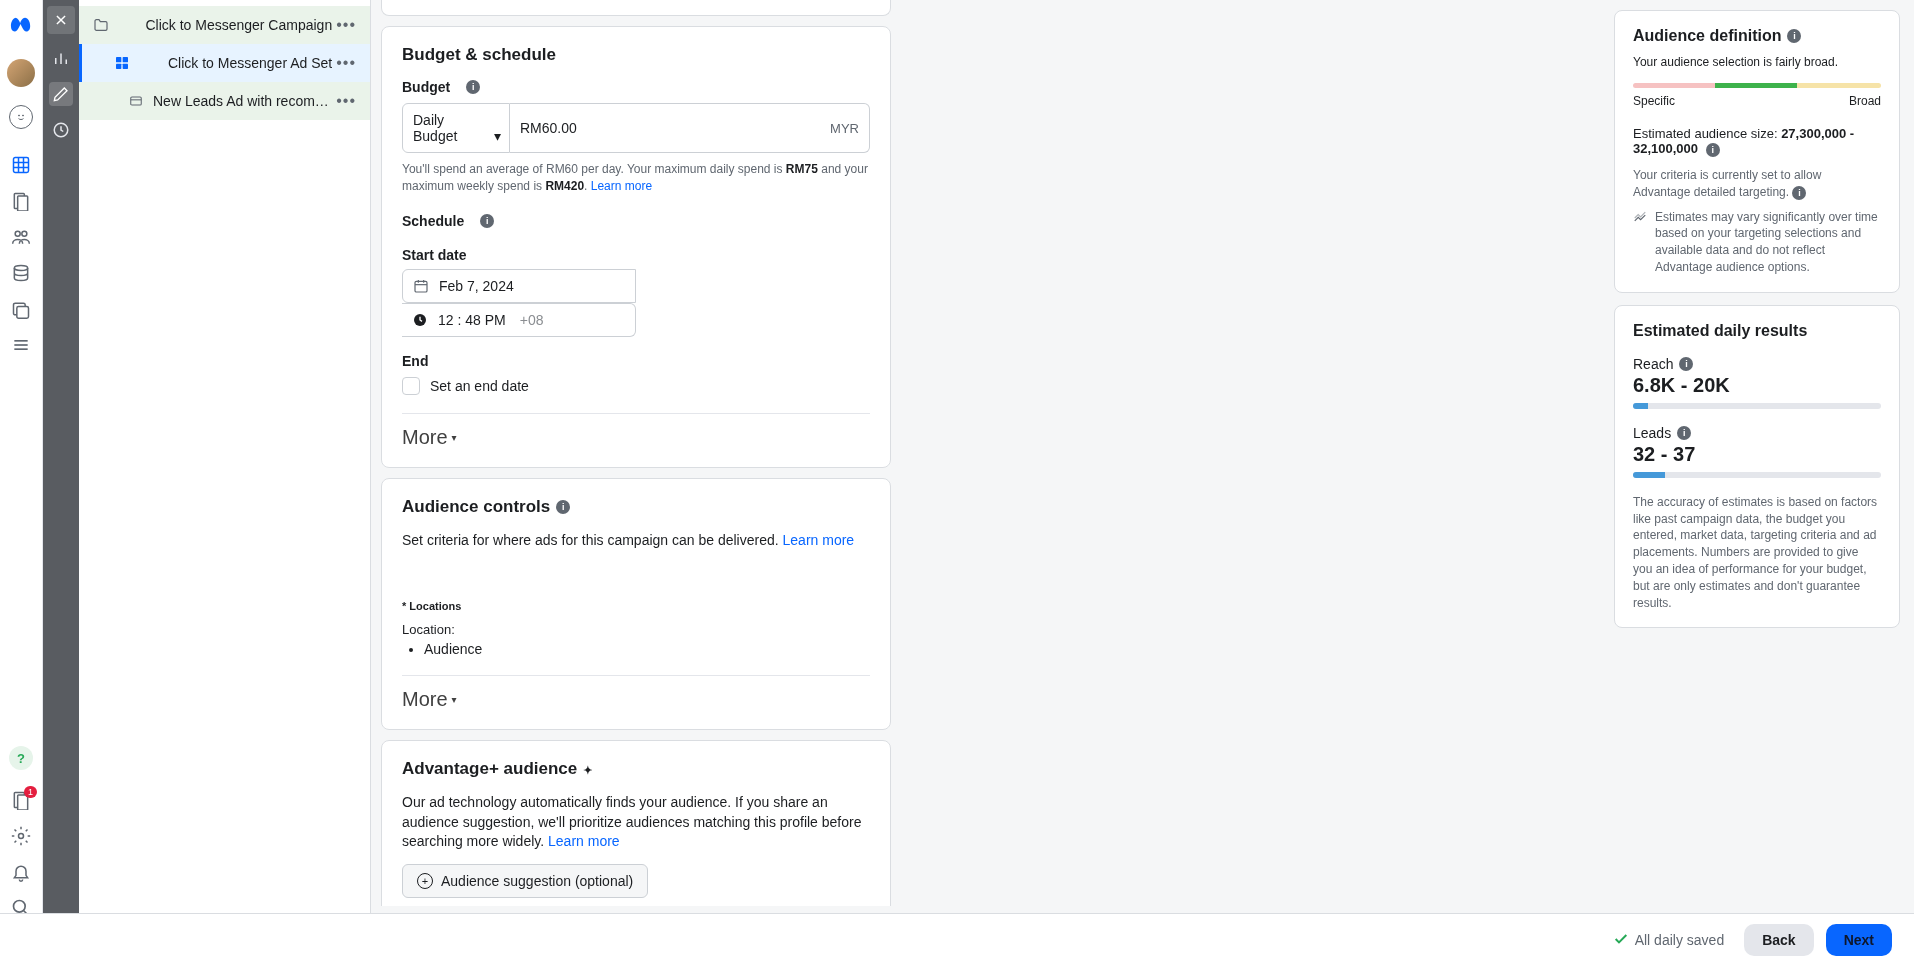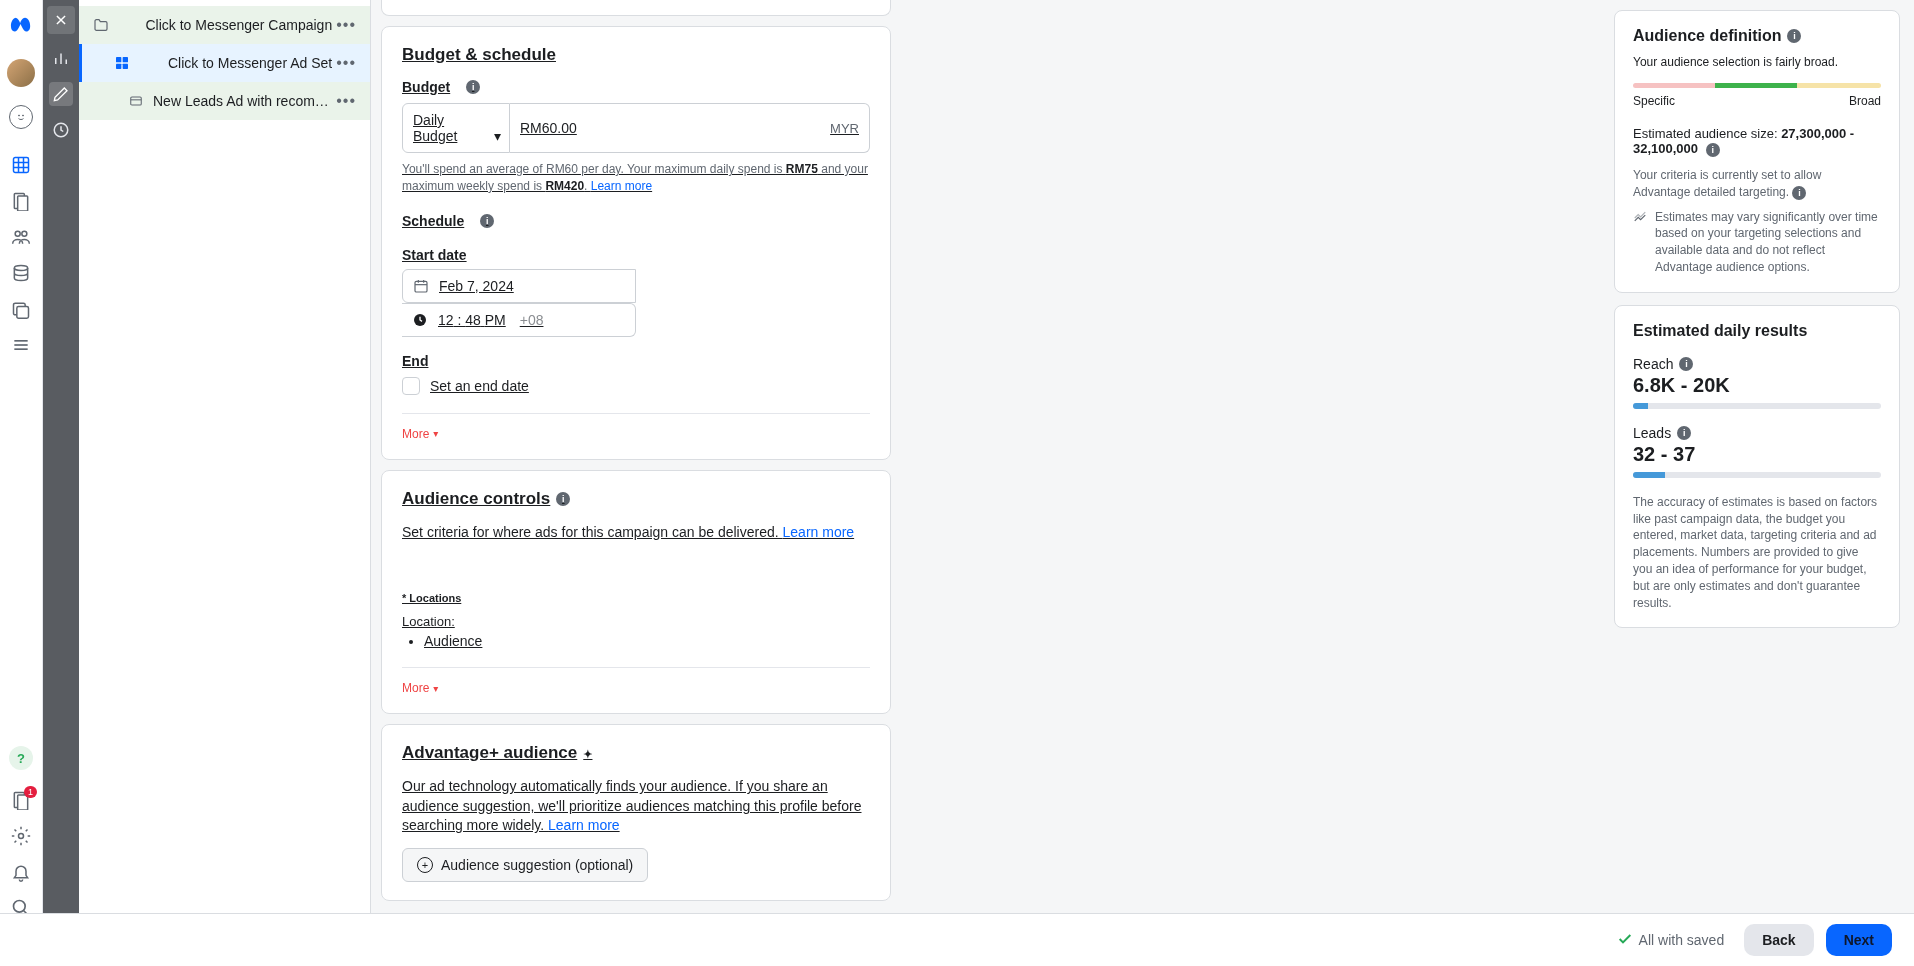--- a/index.html
+++ b/index.html
@@ -30,21 +30,21 @@
 .tree-row.level-1 { background: #eaf3ea; padding-left: 14px; }
 .tree-row.level-2 { background: #e7f3ff; padding-left: 32px; border-left: 3px solid #0866ff; }
 .tree-row.level-3 { background: #eaf3ea; padding-left: 50px; }
 .tree-row .tree-icon { margin-right: 10px; color: #606770; display:flex; }
 .tree-row.level-2 .tree-icon { color: #0866ff; }
 .tree-row .tree-label { flex: 1; white-space: nowrap; overflow: hidden; text-overflow: ellipsis; }
 .tree-row .dots { color: #606770; padding: 2px 4px; cursor:pointer; font-size:16px; letter-spacing:1px; }
 
 
 .editor { flex: 1; overflow-y: auto; padding: 0 14px 0 10px; }
-.card { background:#fff; border:1px solid #dadde1; border-radius:8px; margin: 10px 0; padding: 18px 20px; max-width: 510px; text-decoration: underline; }
+.card { background:#fff; border:1px solid #dadde1; border-radius:8px; margin: 10px 0; padding: 18px 20px; max-width: 510px; }
 .card h2 { font-size: 17px; font-weight: 700; margin-bottom: 14px; display:flex; align-items:center; gap:6px; }
 .info-icon-sm { display:inline-flex; width:14px; height:14px; border-radius:50%; background:#606770; color:#fff; font-size:9px; align-items:center; justify-content:center; font-style:normal; font-weight:bold; }
 .sparkle-icon::before { content:"✦"; font-size:11px; color:#1c1e21; }
 .field-label { font-size: 14px; font-weight: 600; margin-bottom: 8px; display:flex; align-items:center; gap:16px; }
 .subtext { font-size: 12px; color: #606770; line-height:1.4; margin-top: 8px; }
 .subtext b { color: #1c1e21; font-weight:600; }
 .link { color: #0866ff; cursor:pointer; text-decoration:none; }
 
 .budget-row { display:flex; gap:0; margin-bottom: 0; }
 .select-box { border:1px solid #ccd0d5; border-radius:6px 0 0 6px; padding: 8px 28px 8px 10px; font-size:14px; background:#fff; position:relative; cursor:pointer; width:108px; }
@@ -54,21 +54,21 @@
 
 .date-row { display:flex; gap:0; margin-top:4px;flex-direction:column; }
 .date-box { border:1px solid #ccd0d5; border-radius:6px 0 0 6px; padding: 8px 10px; display:flex; align-items:center; gap:10px; width: 50%; font-size:14px; cursor:pointer; }
 .time-box { border:1px solid #ccd0d5; border-left:none; border-radius:0 6px 6px 0; padding: 8px 10px; display:flex; align-items:center; gap:10px; width:50%; font-size:14px; cursor:pointer; }
 .time-box .tz { color:#8a8d91; margin-left:4px; }
 
 .checkbox-row { display:flex; align-items:center; gap:10px; margin-top:8px; }
 .checkbox { width:18px; height:18px; border:1px solid #ccd0d5; border-radius:4px; cursor:pointer; }
 
 hr.sep { border:none; border-top:1px solid #e4e6eb; margin: 18px 0 12px; }
-.more-btn { color:#ef4444; font-size:12px; cursor:pointer; display:inline-flex; align-items:center; gap:4px; }
+.more-btn { color:#404040; font-size:20px; cursor:pointer; display:inline-flex; align-items:center; gap:4px; }
 .more-btn::after { content:"▾"; font-size:10px; }
 
 .loc-label { font-size:11px; font-weight:600; margin-bottom:10px;margin-top:32px; }
 .loc-line { font-size:13px; color:#1c1e21; margin-bottom:4px; }
 ul.loc-list { list-style: disc; padding-left: 22px; font-size:14px; }
 
 .audience-btn { display:inline-flex; align-items:center; gap:8px; border:1px solid #ccd0d5; background:#f5f6f7; border-radius:6px; padding:8px 14px; font-size:14px; cursor:pointer; margin-top:12px; }
 .plus-circle { width:16px; height:16px; border:1.5px solid #1c1e21; border-radius:50%; display:inline-flex; align-items:center; justify-content:center; font-size:11px; }
 
 
@@ -418,17 +418,17 @@
 
 </div>
 
 <div class="footer">
   <div class="saved">
     <span class="check">
       <svg width="16" height="16" viewBox="0 0 24 24" fill="none" stroke="currentColor" stroke-width="3">
           <polyline points="4 12 9 17 20 6"></polyline>
         </svg>
     </span>
-    <span>All with saved</span>
+    <span>All daily saved</span>
   </div>
   <button class="btn btn-secondary">Back</button>
   <button class="btn btn-primary">Next</button>
 </div>
 
 </body></html>

